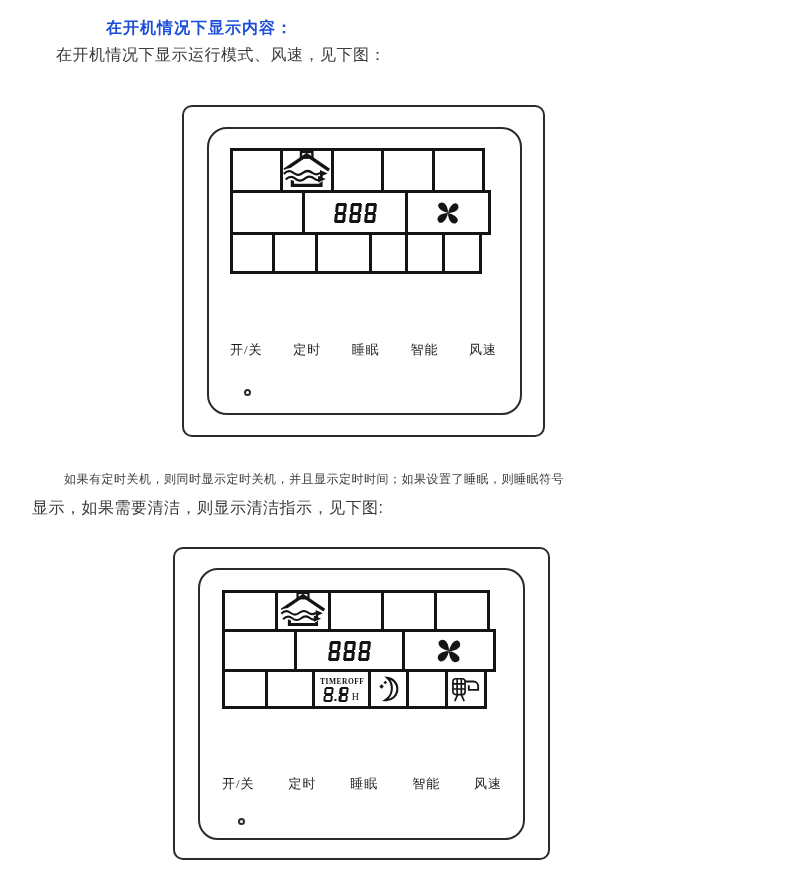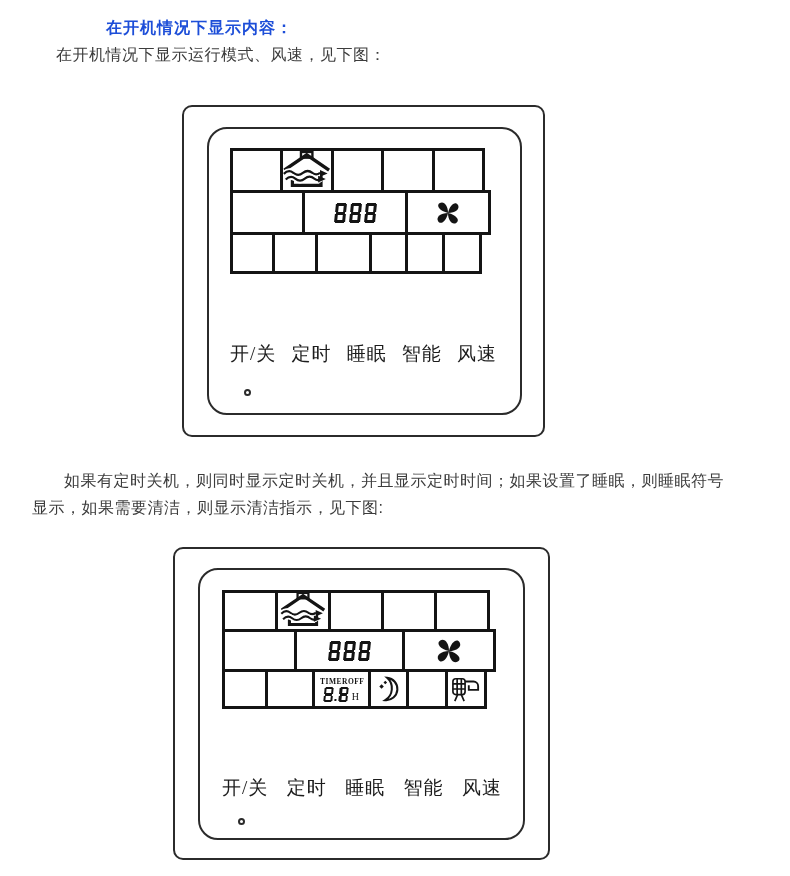--- a/index.html
+++ b/index.html
@@ -3,21 +3,21 @@
 <meta charset="utf-8">
 <style>
   html,body{margin:0;padding:0;}
   body{
     width:790px;height:876px;background:#ffffff;position:relative;
     font-family:"Liberation Sans",sans-serif;color:#333;overflow:hidden;
   }
   .abs{position:absolute;}
   .heading{left:106px;top:18px;font-size:16px;font-weight:bold;color:#1d4ed8;letter-spacing:1px;}
   .subtitle{left:56px;top:45px;font-size:16px;color:#3c3c3c;letter-spacing:0.5px;}
-  .para1{left:64px;top:471px;font-size:16px;color:#3c3c3c;letter-spacing:0.5px;}
+  .para1{left:64px;top:471px;font-size:12px;color:#3c3c3c;letter-spacing:0.5px;}
   .para2{left:32px;top:498px;font-size:16px;color:#3c3c3c;letter-spacing:0.5px;}
 
   .panel-outer{
     position:absolute;box-sizing:border-box;background:#fff;
     border:2px solid #2b2b2b;border-radius:10px;
   }
   .panel-inner{
     position:absolute;box-sizing:border-box;background:#fff;
     border:2px solid #2b2b2b;border-radius:20px;
   }
@@ -25,21 +25,21 @@
   .lcd-row{display:flex;}
   .lcd-row + .lcd-row{margin-top:-3px;}
   .lcd-cell{
     box-sizing:border-box;border:3px solid #141414;background:#fff;
     display:flex;align-items:center;justify-content:center;overflow:visible;
   }
   .lcd-cell + .lcd-cell{margin-left:-3px;}
 
   .btn-row{
     position:absolute;display:flex;justify-content:space-between;
-    font-family:"Liberation Serif",serif;font-size:19px;color:#1c1c1c;letter-spacing:1px;
+    font-family:"Liberation Serif",serif;font-size:13px;color:#1c1c1c;letter-spacing:1px;
   }
   .led{
     position:absolute;width:7px;height:7px;border:2px solid #2b2b2b;border-radius:50%;
     box-sizing:border-box;background:#fff;
   }
 
   
   .sevenseg{display:inline-flex;align-items:flex-end;gap:4px;transform:skewX(-6deg);
     --dw:11px;--dh:20px;--t:3px;}
   .sevenseg.small{--dw:9px;--dh:15px;--t:2.4px;gap:3px;}

